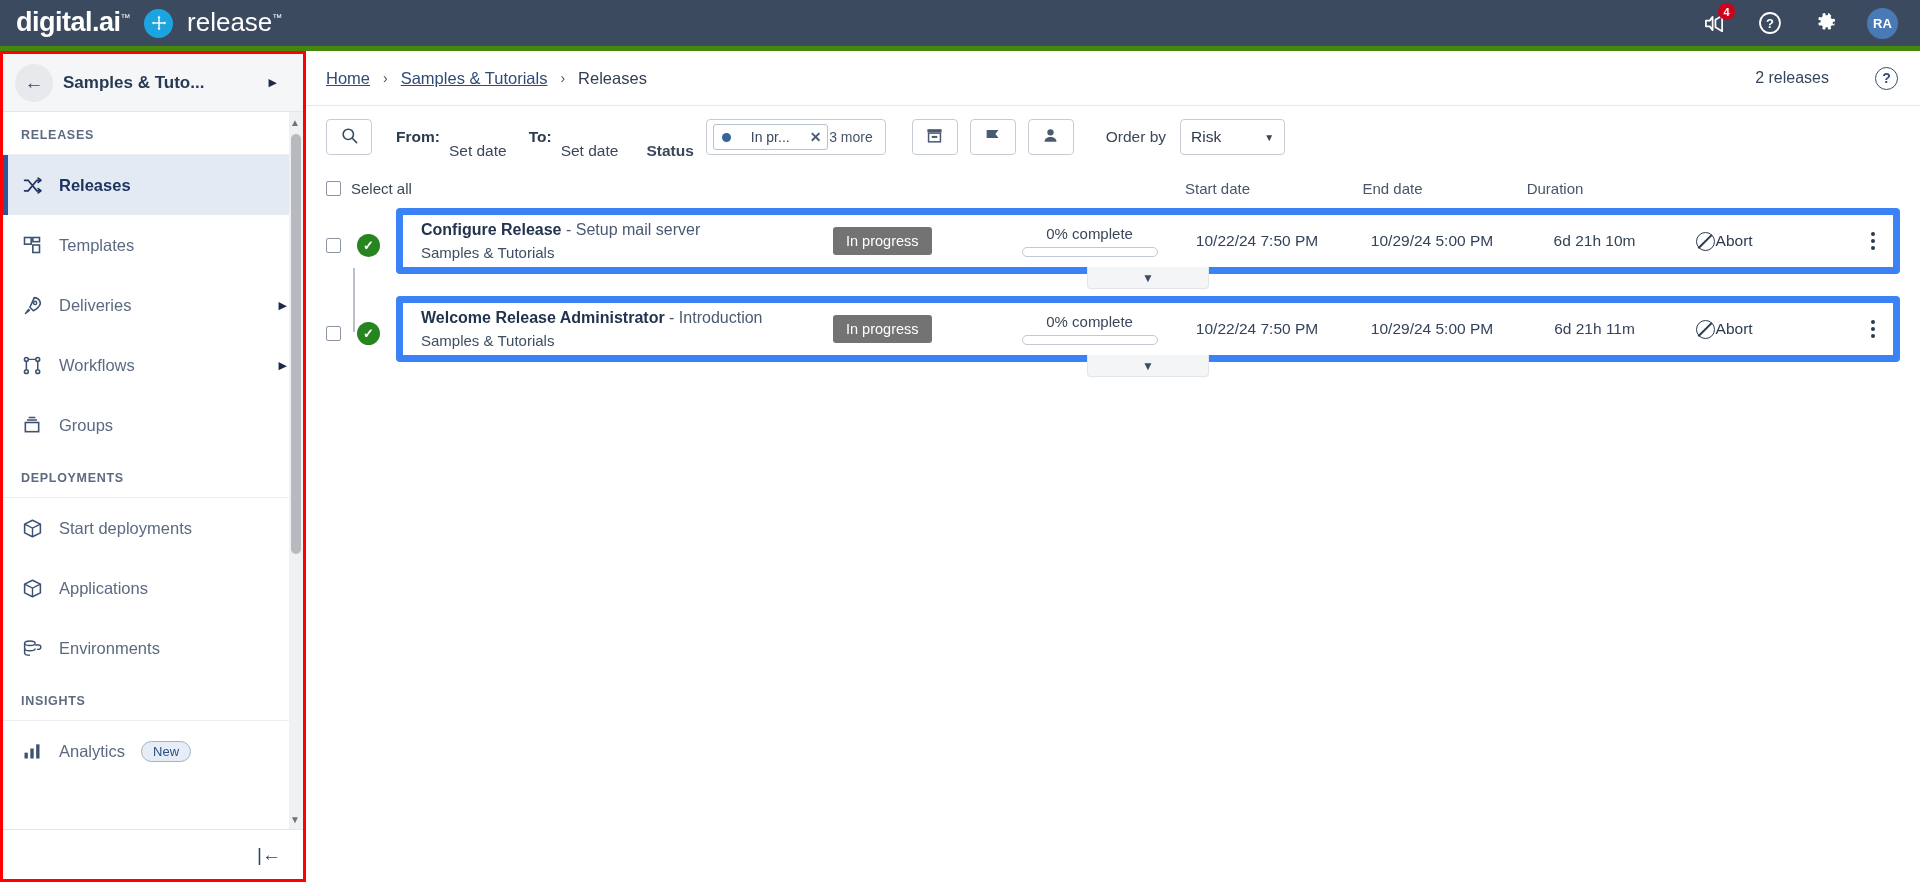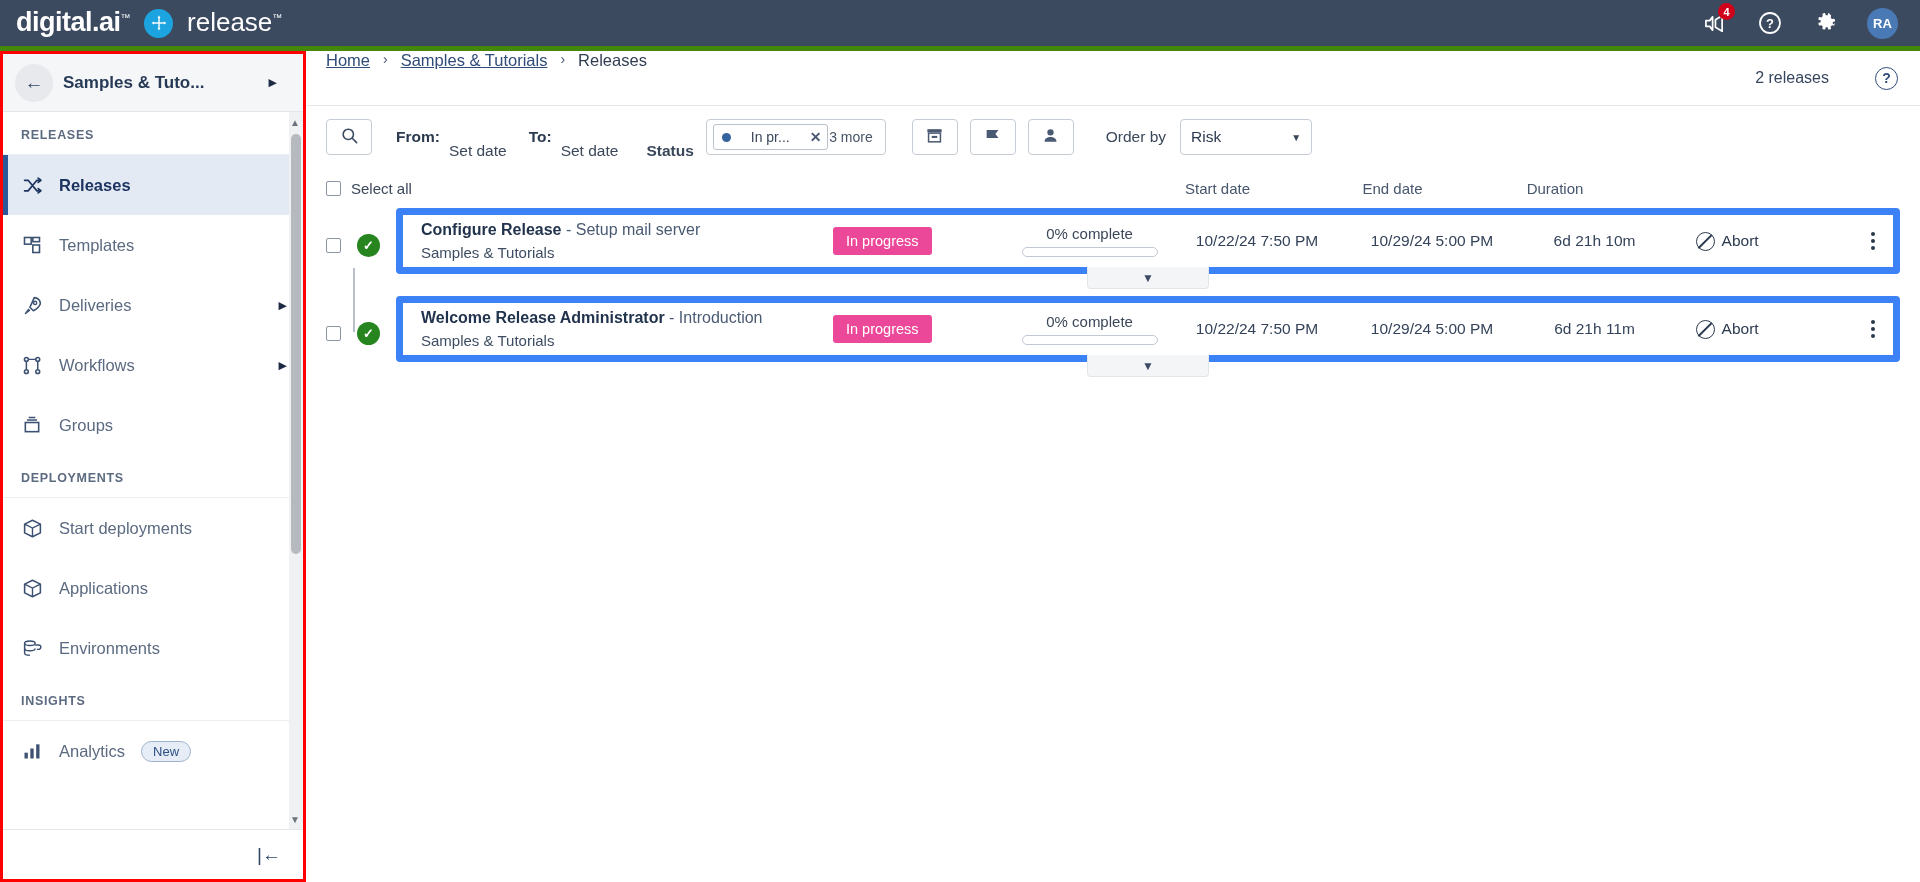--- a/index.html
+++ b/index.html
@@ -150,21 +150,21 @@
     padding-right: 22px;
   }
   .collapse-btn { cursor: pointer; color: #2d4468; font-size: 19px; }
 
   
   .main {
     position: absolute; top: 51px; left: 306px;
     width: 1614px; height: 831px; background: #ffffff;
   }
   .crumbbar {
-    height: 55px; display: flex; 
+    height: 55px; display: flex; align-items: center;
     padding: 0 22px 0 20px;
     border-bottom: 1px solid #e6e8eb;
   }
   .crumb {
     font-size: 16.5px; color: #2f4b77; cursor: pointer;
     text-decoration: underline;
   }
   .crumb.last { text-decoration: none; color: #313d50; cursor: default; }
   .crumb-sep { color: #44546f; font-size: 14px; padding: 0 13px; }
   .crumb-right {
@@ -206,21 +206,21 @@
   }
   .chip-dot {
     width: 9px; height: 9px; border-radius: 50%; background: #35649d;
   }
   .chip-x { color: #4a5a72; font-size: 14px; font-weight: 700; cursor: pointer; }
   .more-txt { font-size: 14px; color: #465468; padding-right: 6px; cursor: pointer; }
   .orderby-label { font-size: 15.5px; color: #3a4759; }
   .select-box {
     display: flex; align-items: center; justify-content: space-between;
     border: 1px solid #c6ccd4; border-radius: 4px;
-    height: 36px; width: 132px; padding: 0 10px;
+    height: 36px; width: 105px; padding: 0 10px;
     background: #fff; cursor: pointer;
     font-size: 15.5px; color: #2c3a4f; gap: 27px;
   }
   .select-caret { color: #3a4759; font-size: 10px; }
 
   
   .thead {
     display: flex; align-items: center; height: 40px;
     padding: 0 20px; font-size: 15px; color: #47566c;
   }
@@ -250,40 +250,40 @@
     flex: 1 1 auto; border: 7px solid #3b82f6; border-radius: 4px;
     background: #fff; height: 66px;
     display: flex; align-items: center; position: relative;
   }
   .rc-title-wrap { padding-left: 18px; width: 430px; }
   .rc-title { font-size: 16px; color: #22334d; }
   .rc-title b { font-weight: 700; }
   .rc-title span.sub { color: #4a5a72; font-weight: 400; }
   .rc-folder { font-size: 15px; color: #3f4d62; margin-top: 5px; }
   .badge-inprogress {
-    background: #ec4899; color: #fff; font-size: 14.5px;
+    background: #737373; color: #fff; font-size: 14.5px;
     padding: 6px 13px; border-radius: 3px; white-space: nowrap;
   }
   .prog-wrap {
     width: 160px; margin-left: 78px;
     display: flex; flex-direction: column; align-items: center; gap: 5px;
   }
   .prog-txt { font-size: 15px; color: #3b4759; }
   .prog-bar {
     width: 136px; height: 10px; border: 1px solid #c3c9d2;
     border-radius: 6px; background: #fff;
   }
   .col-date {
     width: 175px; text-align: center; font-size: 15.5px; color: #34435a;
   }
   .col-dur {
     width: 150px; text-align: center; font-size: 15.5px; color: #34435a;
   }
   .abort {
-    display: flex; align-items: center; gap: 7px;
+    display: flex; align-items: center; gap: 1px;
     font-size: 15.5px; color: #2c3a4f; cursor: pointer;
     margin-left: 26px; width: 110px;
   }
   .ban {
     width: 19px; height: 19px; border-radius: 50%;
     border: 1.7px solid #2c3a4f; position: relative;
   }
   .ban::after {
     content: ""; position: absolute; left: 50%; top: -1px;
     width: 1.7px; height: 19px; background: #2c3a4f;

